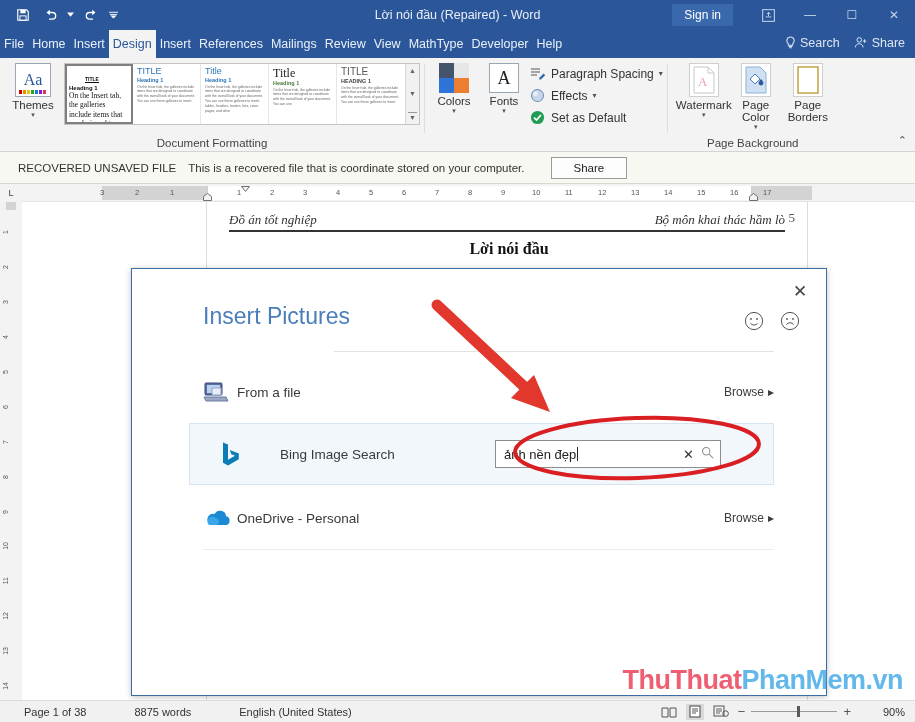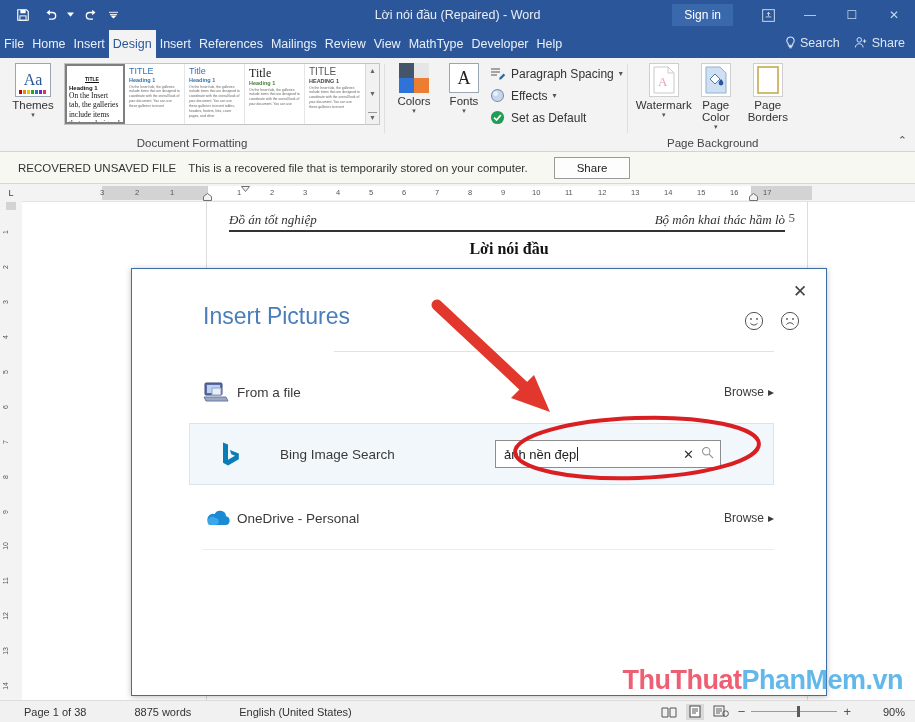--- a/index.html
+++ b/index.html
@@ -83,21 +83,21 @@
   .themes-icon .swatches i { width: 3px; height: 4px; display: block; }
   .rbtn-label { font-size: 11.5px; color: #333; margin-top: 2px; text-align: center; line-height: 1.05; }
   .caret { font-size: 7px; color: #555; line-height: 6px; margin-top: 1px; }
 
   
   .gallery {
     display: flex; border: 1px solid #c4c4c4; background: #fff;
     height: 62px; margin-top: 2px;
   }
   .thumb {
-    width: 60px; height: 60px; background: #fff; border-right: 1px solid #e6e6e6;
+    width: 68px; height: 60px; background: #fff; border-right: 1px solid #e6e6e6;
     padding: 3px 4px; overflow: hidden; position: relative;
   }
   .thumb.sel { outline: 2px solid #7f7f7f; outline-offset: -2px; }
   .t-title { font-size: 9px; color: #2e74b5; margin-bottom: 2px; line-height: 1; }
   .t-h { font-size: 5.5px; font-weight: bold; color: #2e74b5; margin-bottom: 1px; line-height: 1; }
   .t-body { font-size: 3.4px; color: #666; line-height: 1.45; }
   .gal-scroll {
     width: 14px; background: #f1f1f1; border-left: 1px solid #d8d8d8;
     display: flex; flex-direction: column; justify-content: space-between;
     align-items: center; padding: 2px 0;
@@ -490,21 +490,21 @@
         <div class="rbtn-label">Page Borders</div>
       </div>
       <div class="rgroup-label" style="width:100%;left:0;">Page Background</div>
     </div>
 
     <div class="ribbon-collapse">⌃</div>
   </div>
 
   <div class="msgbar">
     <span class="msg-strong">RECOVERED UNSAVED FILE</span>
-    <span class="msg-text">This is a recovered file that is temporarily stored on your computer.</span>
+    <span class="msg-text">This is a recovered file that is coordinate stored on your computer.</span>
     <span class="msg-save">Share</span>
   </div>
 
   <div class="ruler-h">
     <div class="corner">L</div>
     <div class="ruler-track">
       <div class="ruler-seg" style="left:80px;width:105px;"></div>
       <div class="ruler-white" style="left:185px;width:545px;"></div>
       <div class="ruler-seg" style="left:730px;width:60px;"></div>
       <span class="rtick" style="left:78px">3</span>

